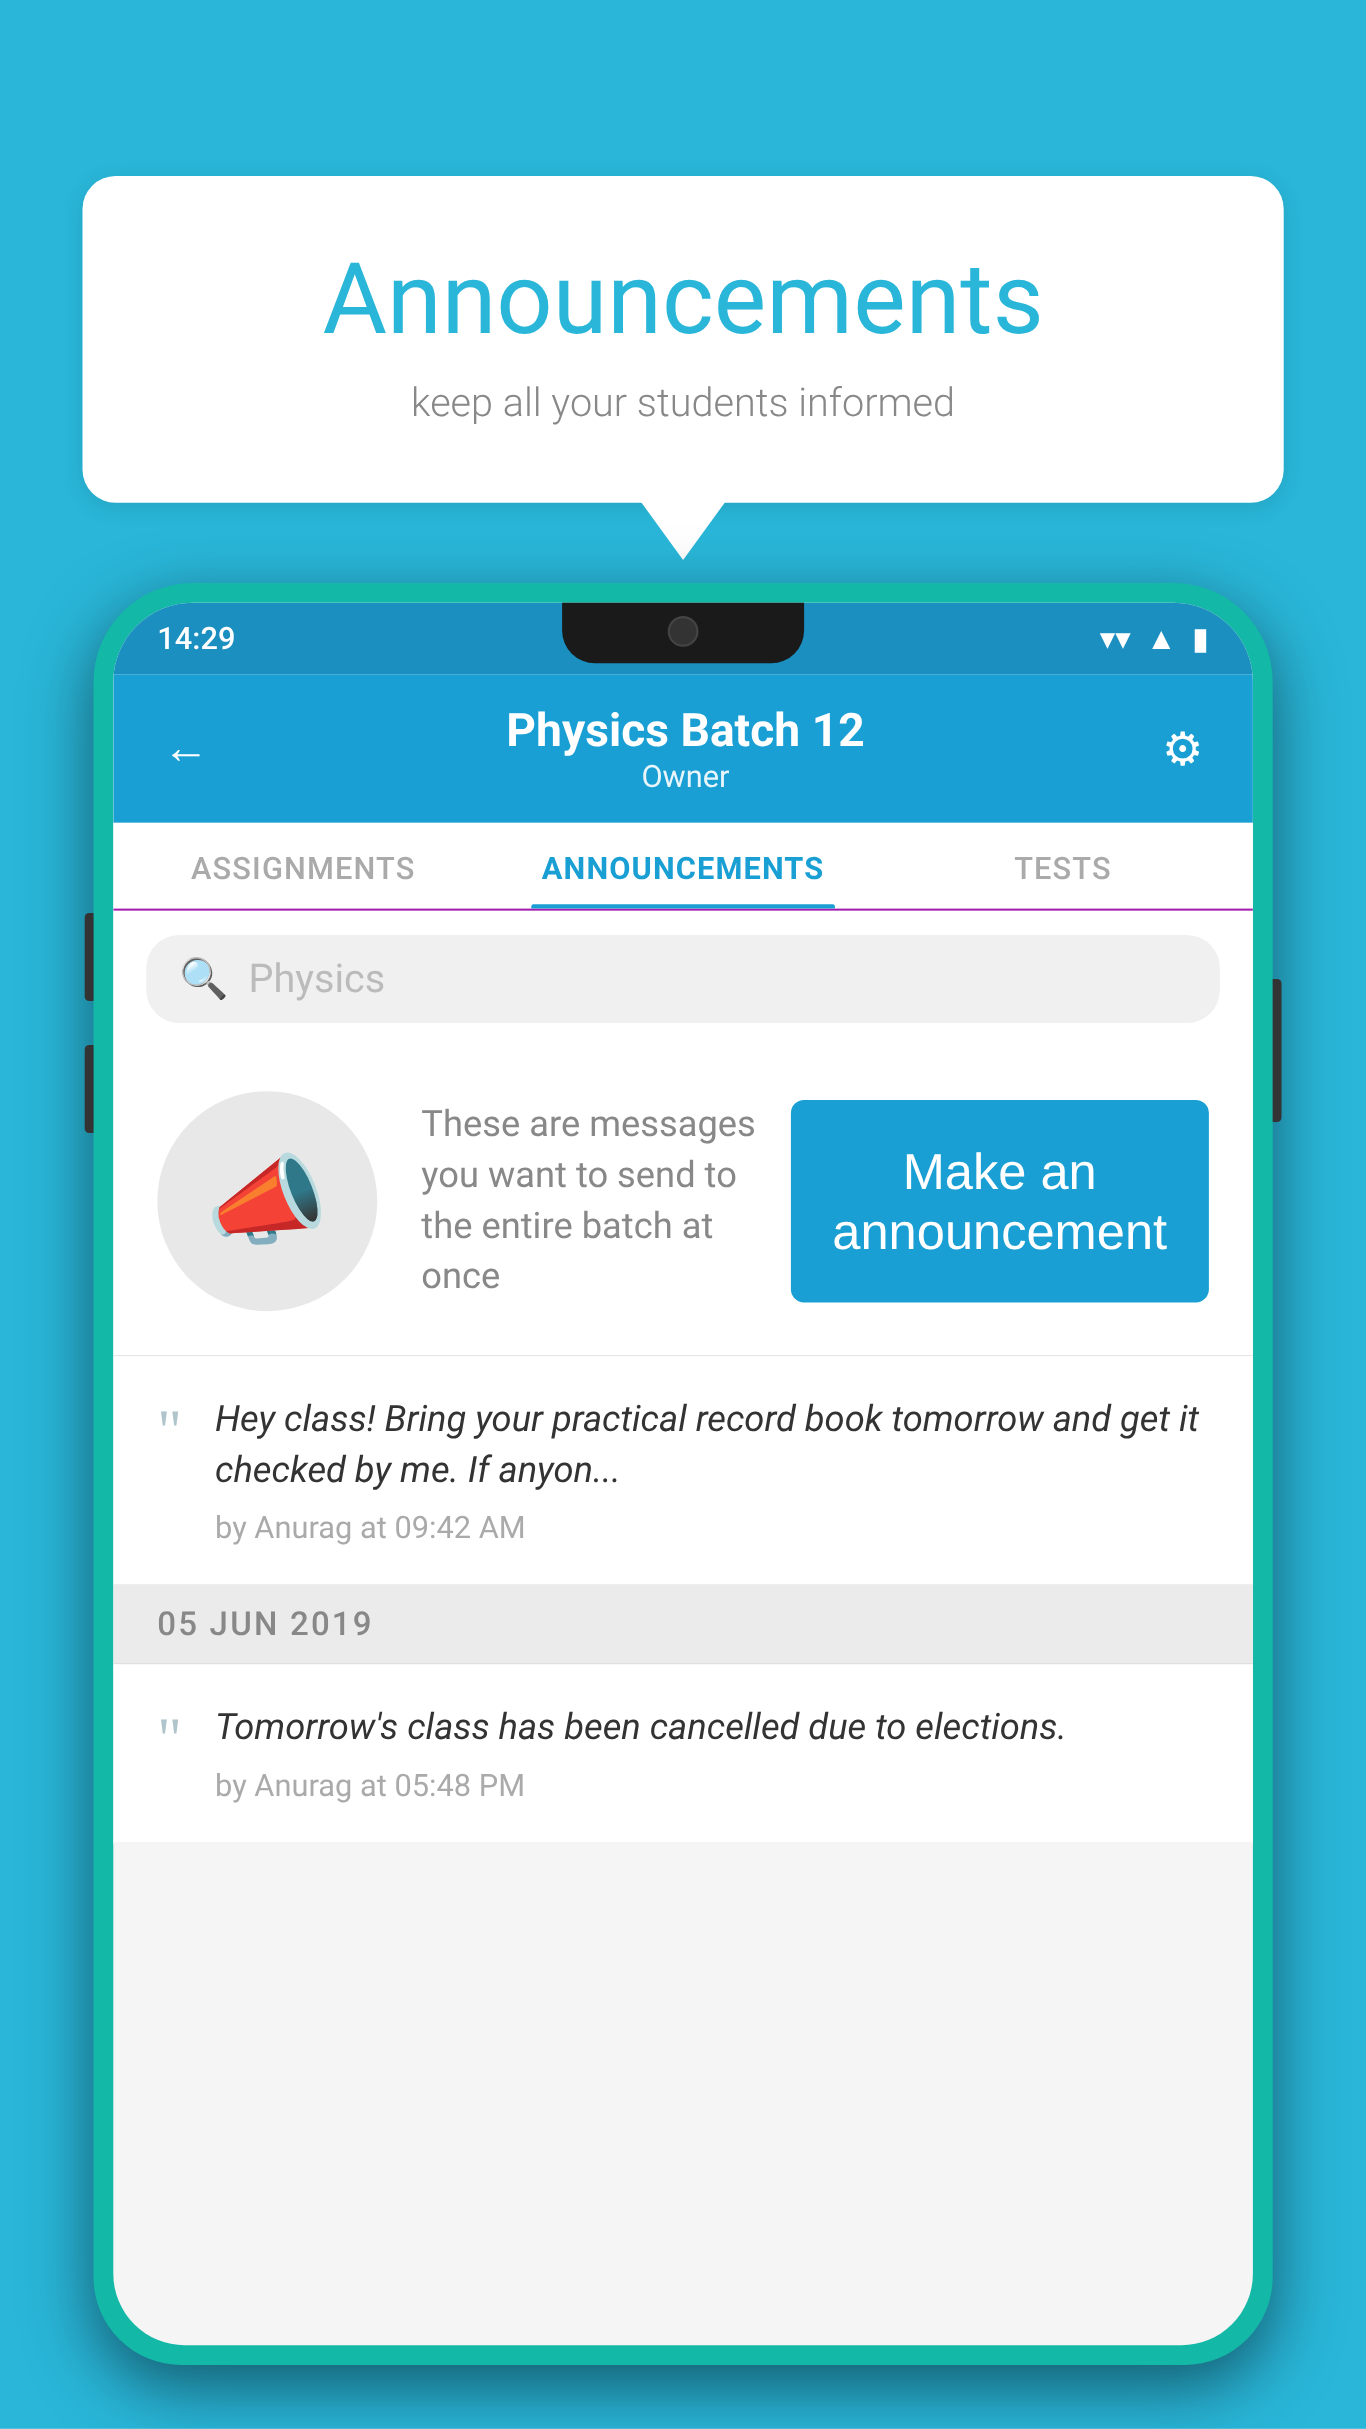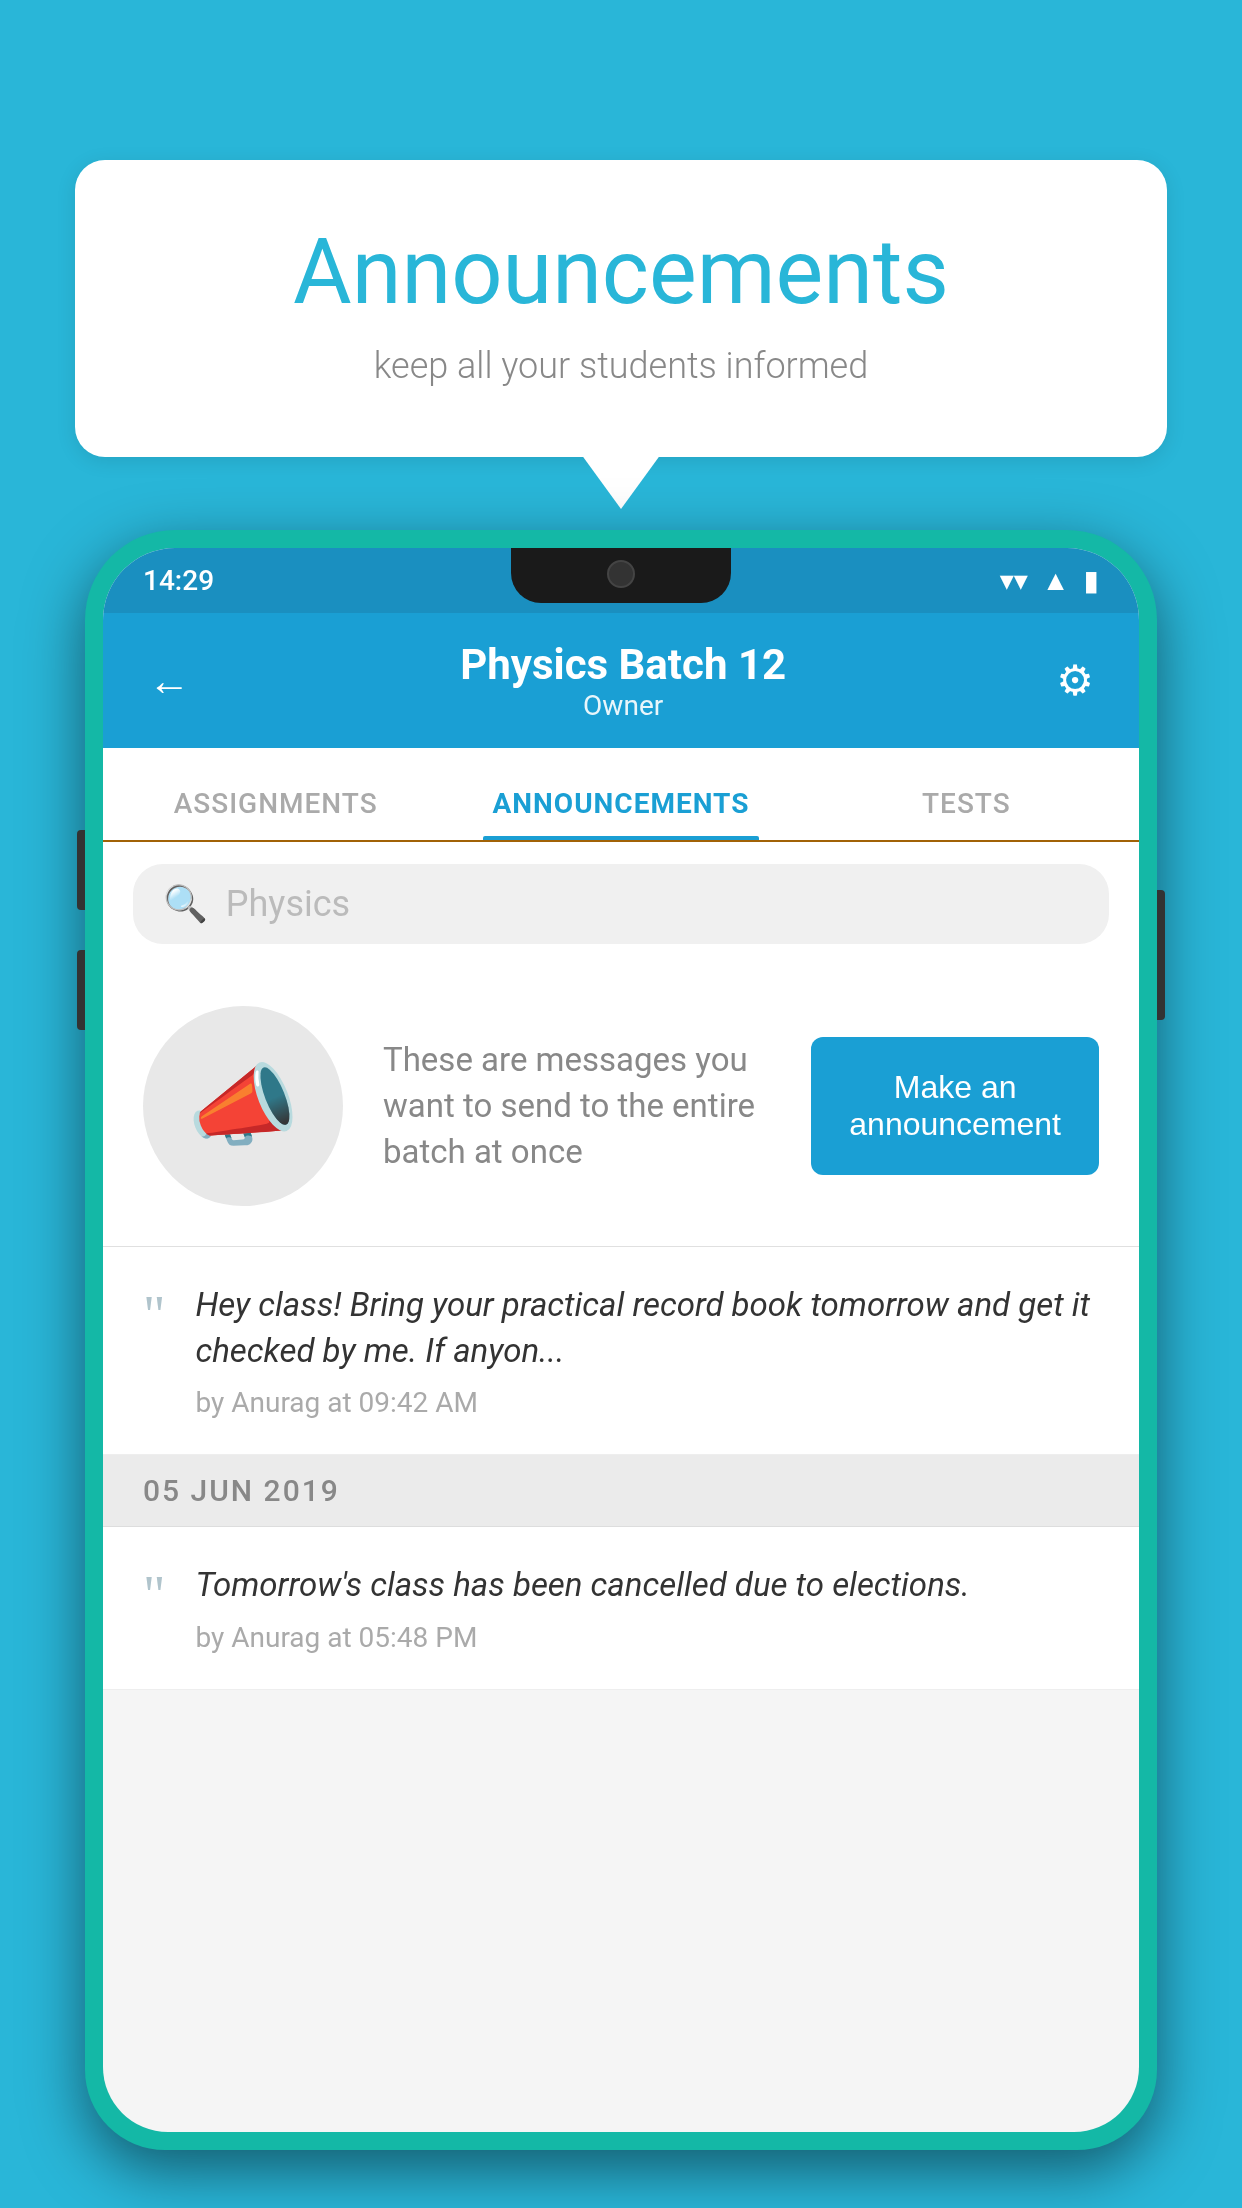--- a/index.html
+++ b/index.html
@@ -197,22 +197,22 @@
     .gear-icon {
       font-size: 42px;
       color: white;
       cursor: pointer;
     }
 
     
     .tabs-bar {
       background: white;
       display: flex;
-      border-bottom: 2px solid #a16207;
-      height: 94px;
+      border-bottom: 2px solid #a21caf;
+      height: 80px;
       align-items: flex-end;
     }
 
     .tab {
       flex: 1;
       text-align: center;
       padding-bottom: 20px;
       font-size: 28px;
       font-weight: 500;
       color: #aaa;
@@ -300,21 +300,21 @@
       color: #888;
       line-height: 1.4;
     }
 
     .make-announcement-btn {
       background: #1a9fd4;
       color: white;
       border: none;
       border-radius: 12px;
       padding: 28px 38px;
-      font-size: 32px;
+      font-size: 46px;
       font-weight: 500;
       cursor: pointer;
       text-align: center;
     }
 
     
     .date-separator {
       background: #ebebeb;
       padding: 18px 40px;
       font-size: 30px;

